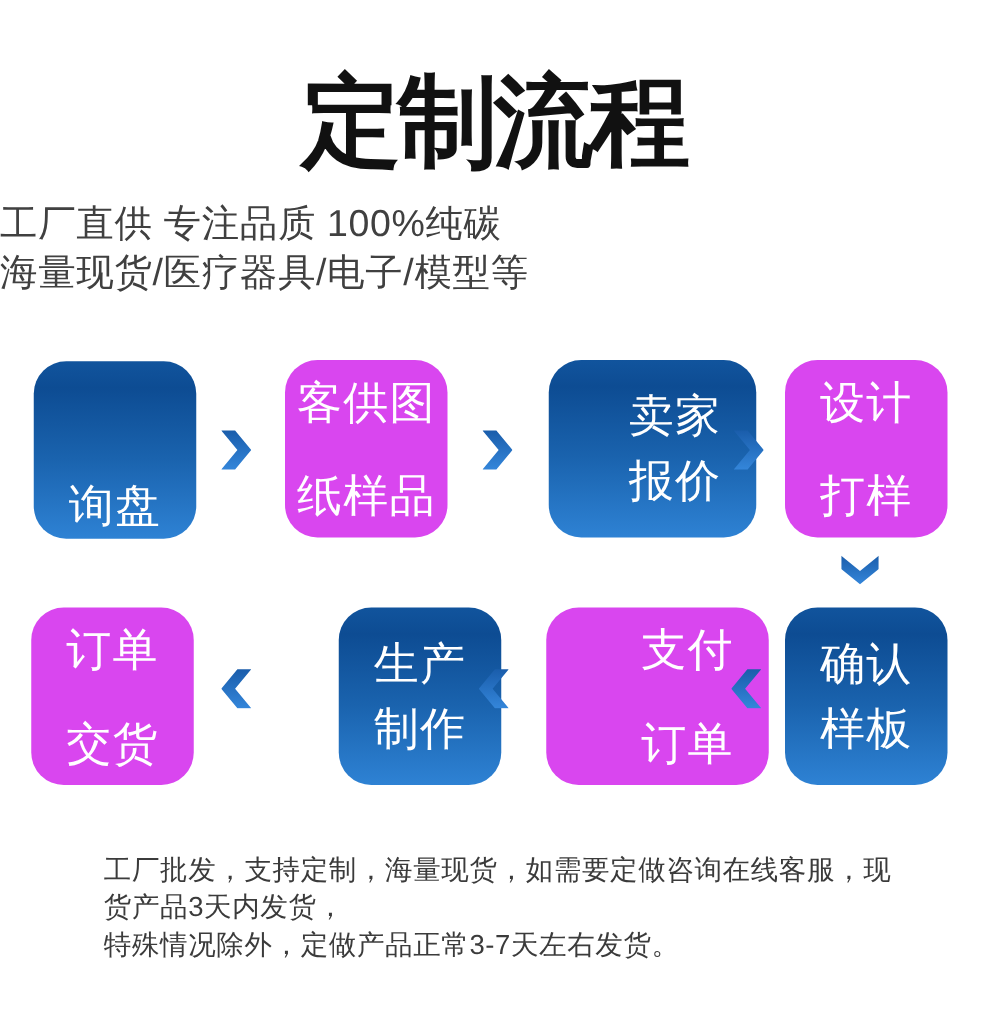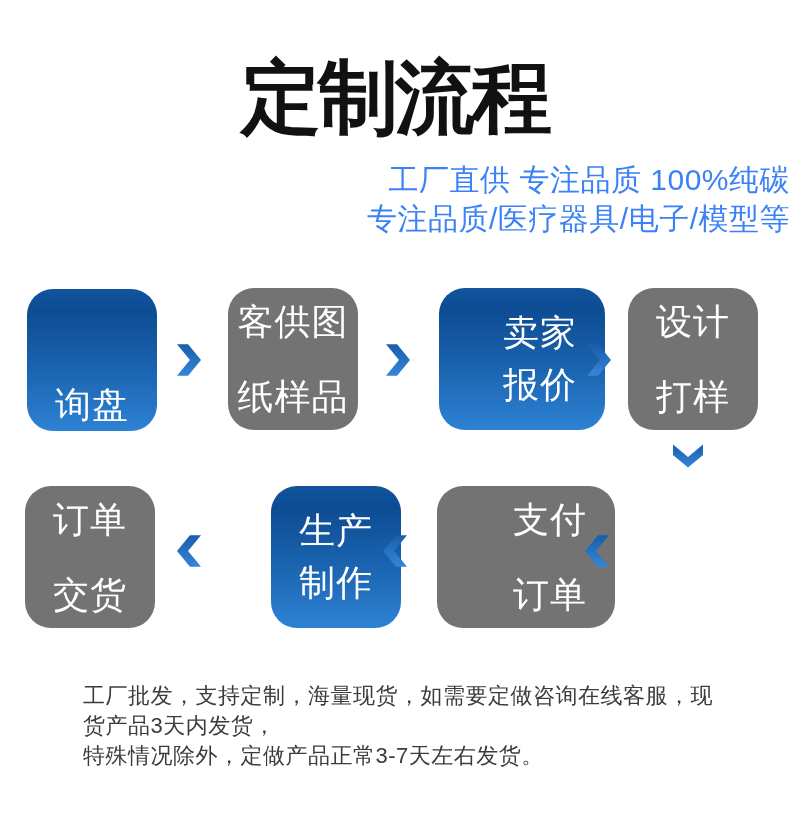--- a/index.html
+++ b/index.html
@@ -14,35 +14,35 @@
 
   
   .title{
     position:absolute;left:0;top:48px;width:790px;
     text-align:center;
     font-size:80px;font-weight:900;color:#111111;
     letter-spacing:-3px;line-height:100px;
   }
   .subtitle{
     position:absolute;left:0;top:160px;width:790px;
-    text-align:right;color:#3b82f6;
+    text-align:left;color:#404040;
     font-size:30px;font-weight:500;line-height:39px;
     letter-spacing:0.5px;
   }
 
   
   .box{
     position:absolute;width:130px;height:142px;
     border-radius:26px;
     display:flex;flex-direction:column;
     align-items:center;justify-content:center;
     color:#ffffff;
   }
   .box.blue{background:linear-gradient(180deg,#11549d 0%,#0d4c93 15%,#1a63ae 55%,#2e82d4 100%);}
-  .box.gray{background:#737373;gap:23px;}
+  .box.gray{background:#d946ef;gap:23px;}
   .box-line{
     display:block;font-size:36px;line-height:52px;
     letter-spacing:1px;white-space:nowrap;font-weight:400;
   }
 
   .arrow{position:absolute;}
   .arrow svg{display:block;}
 
   
   .note{
@@ -62,21 +62,21 @@
       <linearGradient id="agrad" x1="0" y1="0" x2="0" y2="1">
         <stop offset="0" stop-color="#1a5dab"></stop>
         <stop offset="1" stop-color="#3486da"></stop>
       </linearGradient>
     </defs>
   </svg>
 
   <div class="title">定制流程</div>
   <div class="subtitle">
     <div>工厂直供 专注品质 100%纯碳</div>
-    <div>专注品质/医疗器具/电子/模型等</div>
+    <div>海量现货/医疗器具/电子/模型等</div>
   </div>
 
   <div class="box blue" style="left:27px;top:289px;justify-content:flex-end;">
     <span class="box-line">询盘</span>
   </div>
   <div class="box gray" style="left:228px;top:288px;">
     <span class="box-line">客供图</span>
     <span class="box-line">纸样品</span>
   </div>
   <div class="box blue" style="left:439px;top:288px;padding-left:36px;">
@@ -115,20 +115,24 @@
     <span class="box-line">交货</span>
   </div>
   <div class="box blue" style="left:223px;top:486px;margin-left:48px;">
     <span class="box-line">生产</span>
     <span class="box-line">制作</span>
   </div>
   <div class="box gray" style="left:437px;top:486px;padding-left:48px;">
     <span class="box-line">支付</span>
     <span class="box-line">订单</span>
   </div>
+  <div class="box blue" style="left:628px;top:486px;">
+    <span class="box-line">确认</span>
+    <span class="box-line">样板</span>
+  </div>
 
   <div class="arrow" style="left:177px;top:535px;">
     <svg width="24" height="32" viewBox="0 0 26 34">
         <polygon points="26,0 14,0 0,17 14,34 26,34 12,17" fill="url(#agrad)"></polygon>
       </svg>
   </div>
   <div class="arrow" style="left:383px;top:535px;">
     <svg width="24" height="32" viewBox="0 0 26 34">
         <polygon points="26,0 14,0 0,17 14,34 26,34 12,17" fill="url(#agrad)"></polygon>
       </svg>

